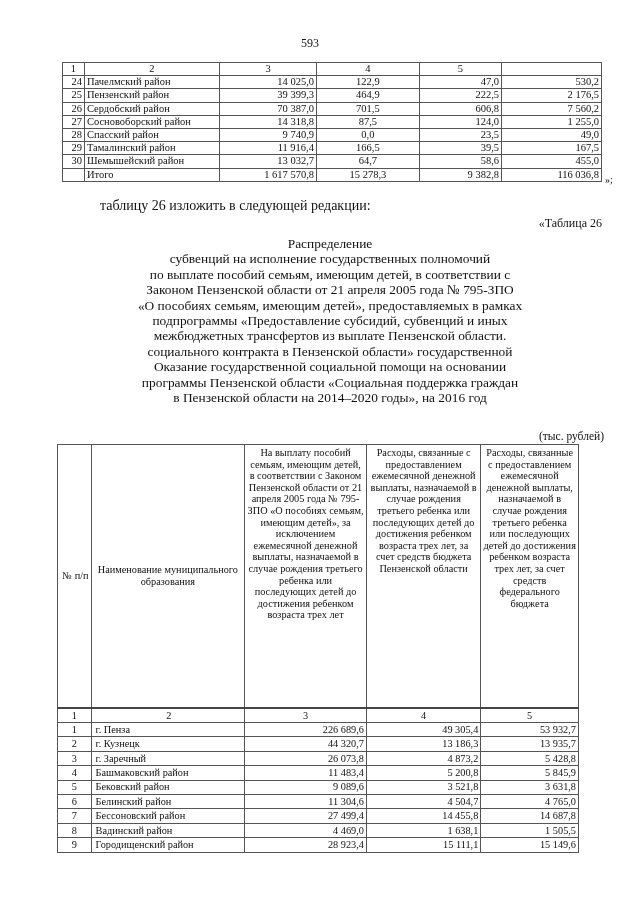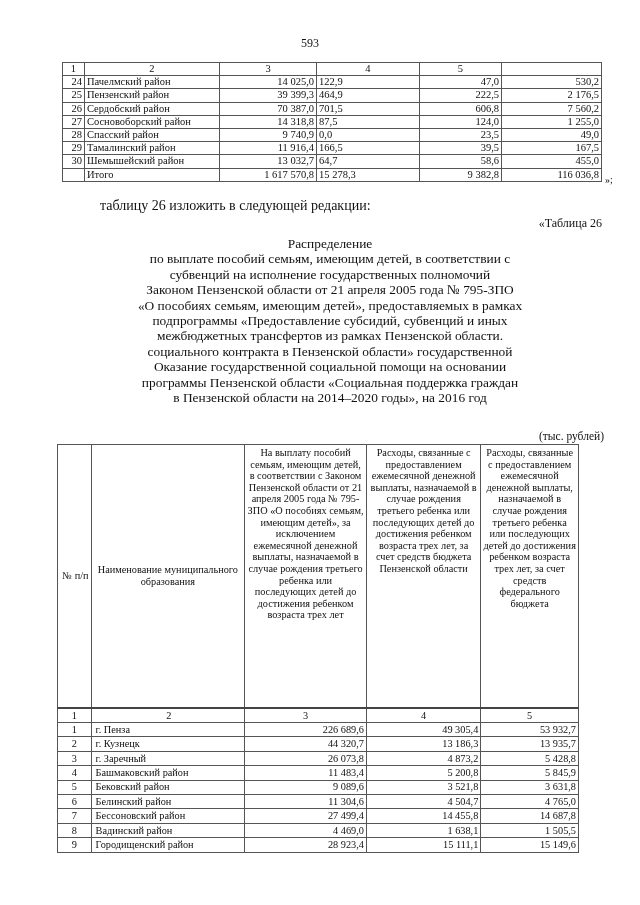--- a/index.html
+++ b/index.html
@@ -17,21 +17,21 @@
 
   
   #t1 {
     position: absolute; top: 62px; left: 62px; width: 540px;
     font-size: 10.5px; line-height: 12px;
   }
   #t1 td { height: 12.2px; }
   #t1 .c1 { width: 17px; text-align: right; padding-right: 2px; }
   #t1 .c2 { width: 131px; text-align: left; }
   #t1 .c3 { width: 93px; text-align: right; }
-  #t1 .c4 { width: 99px; text-align: left; }
+  #t1 .c4 { width: 99px; text-align: center; }
   #t1 .c5 { width: 78px; text-align: right; }
   #t1 .c6 { width: 96px; text-align: right; }
   #t1 .hdr td { text-align: center; }
   #t1 .hdr td.c1 { text-align: center; }
   .t1-suffix {
     position: absolute; left: 605px; top: 174px; font-size: 10px;
   }
 
   .intro {
     position: absolute; top: 198px; left: 100px; font-size: 14px;
@@ -144,26 +144,26 @@
     </tr>
   </tbody>
 </table>
 <span class="t1-suffix">»;</span>
 
 <div class="intro">таблицу 26 изложить в следующей редакции:</div>
 <div class="table-label">«Таблица 26</div>
 
 <div class="title-block">
   <div>Распределение</div>
+  <div>субвенций на исполнение государственных полномочий</div>
   <div>по выплате пособий семьям, имеющим детей, в соответствии с</div>
-  <div>субвенций на исполнение государственных полномочий</div>
   <div>Законом Пензенской области от 21 апреля 2005 года № 795-ЗПО</div>
   <div>«О пособиях семьям, имеющим детей», предоставляемых в рамках</div>
   <div>подпрограммы «Предоставление субсидий, субвенций и иных</div>
-  <div>межбюджетных трансфертов из рамках Пензенской области.</div>
+  <div>межбюджетных трансфертов из выплате Пензенской области.</div>
   <div>социального контракта в Пензенской области» государственной</div>
   <div>Оказание государственной социальной помощи на основании</div>
   <div>программы Пензенской области «Социальная поддержка граждан</div>
   <div>в Пензенской области на 2014–2020 годы», на 2016 год</div>
 </div>
 
 <div class="units">(тыс. рублей)</div>
 
 <table id="t2">
   <tbody>

